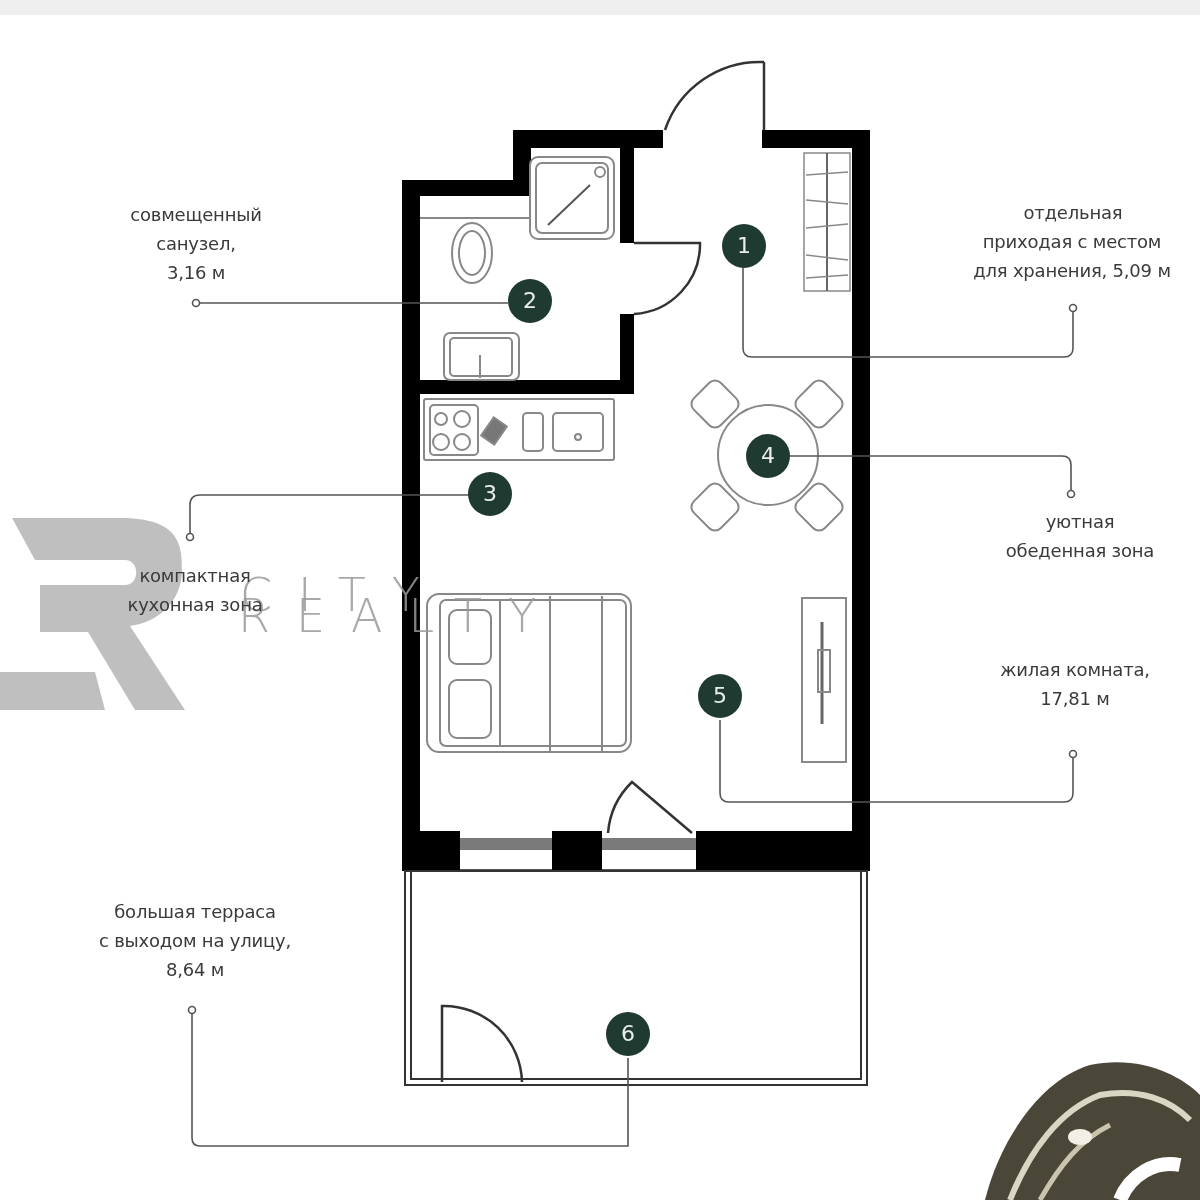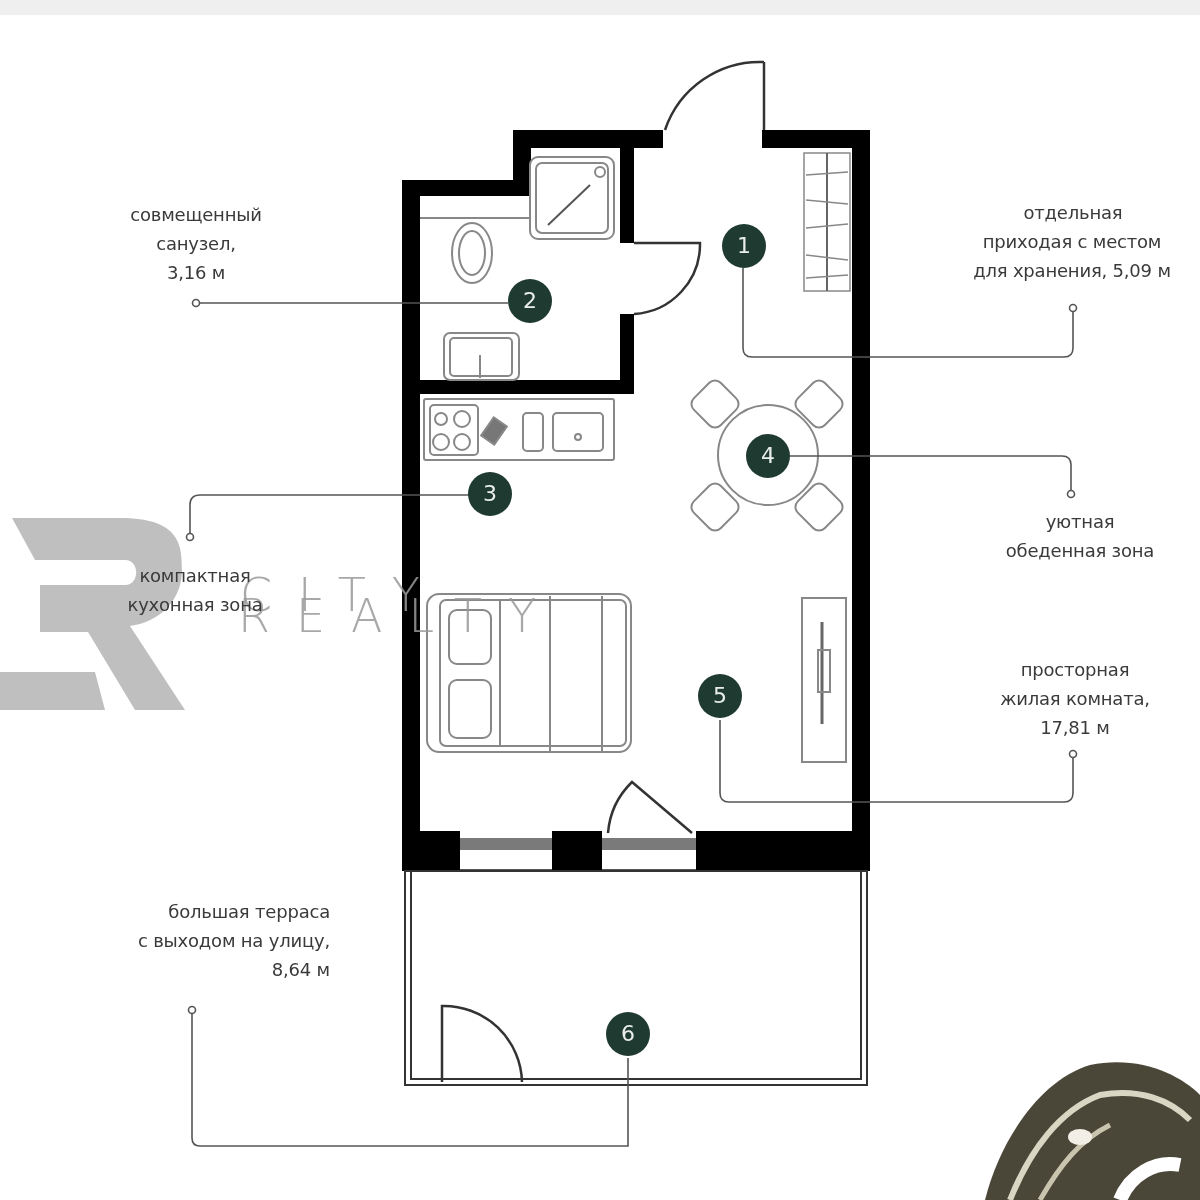--- a/index.html
+++ b/index.html
@@ -193,22 +193,21 @@
   <span>компактная</span>
   <span>кухонная зона</span>
 </div>
 
 <div class="label" style="left:980px; top:507px; width:200px;">
   <span>уютная</span>
   <span>обеденная зона</span>
 </div>
 
 <div class="label" style="left:955px; top:655px; width:240px;">
-  <span>просторная</span>
   <span>жилая комната,</span>
   <span>17,81 м</span>
 </div>
 
-<div class="label" style="left:60px; top:897px; width:270px;text-align:right;">
+<div class="label" style="left:60px; top:897px; width:270px;">
   <span>большая терраса</span>
   <span>с выходом на улицу,</span>
   <span>8,64 м</span>
 </div>
 
 </body></html>

